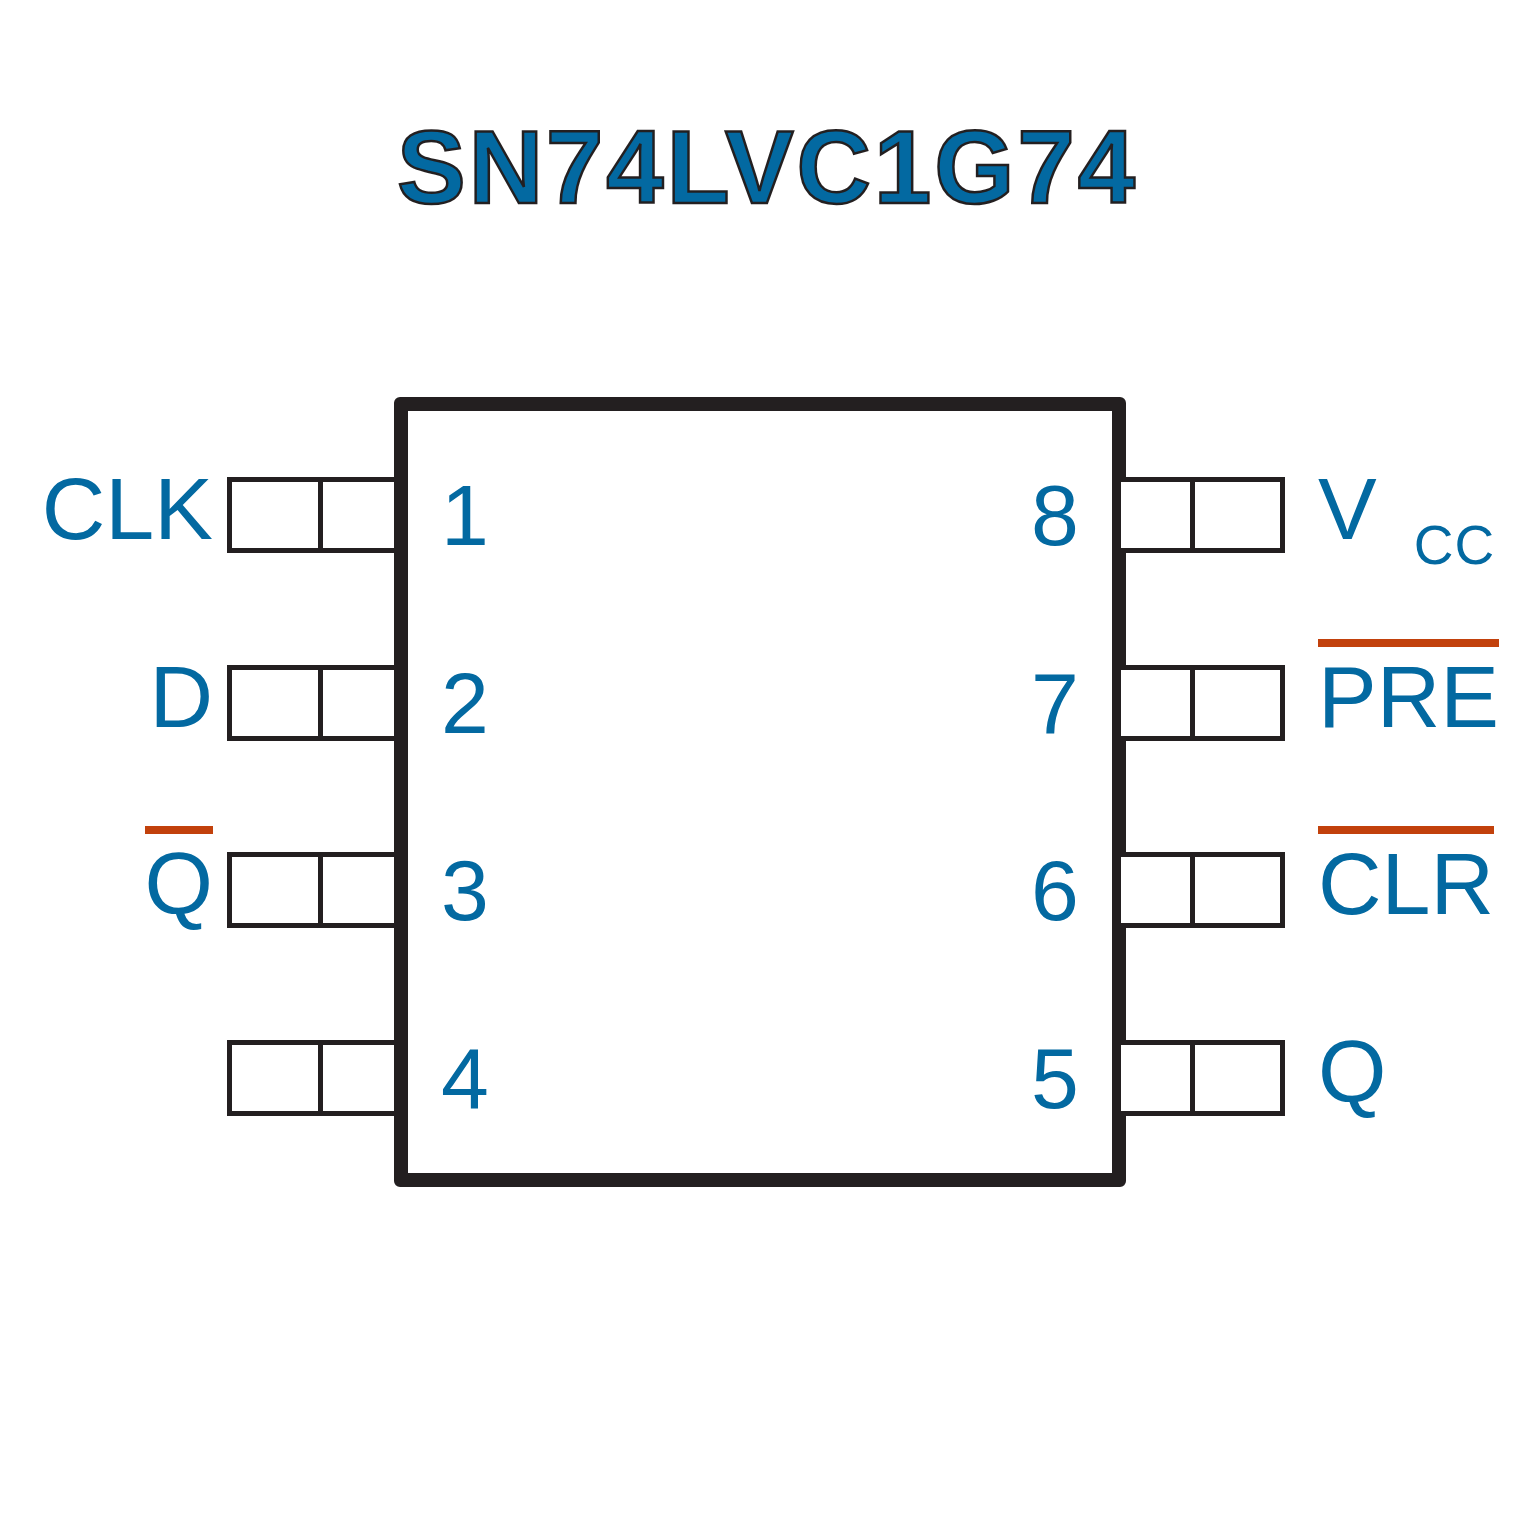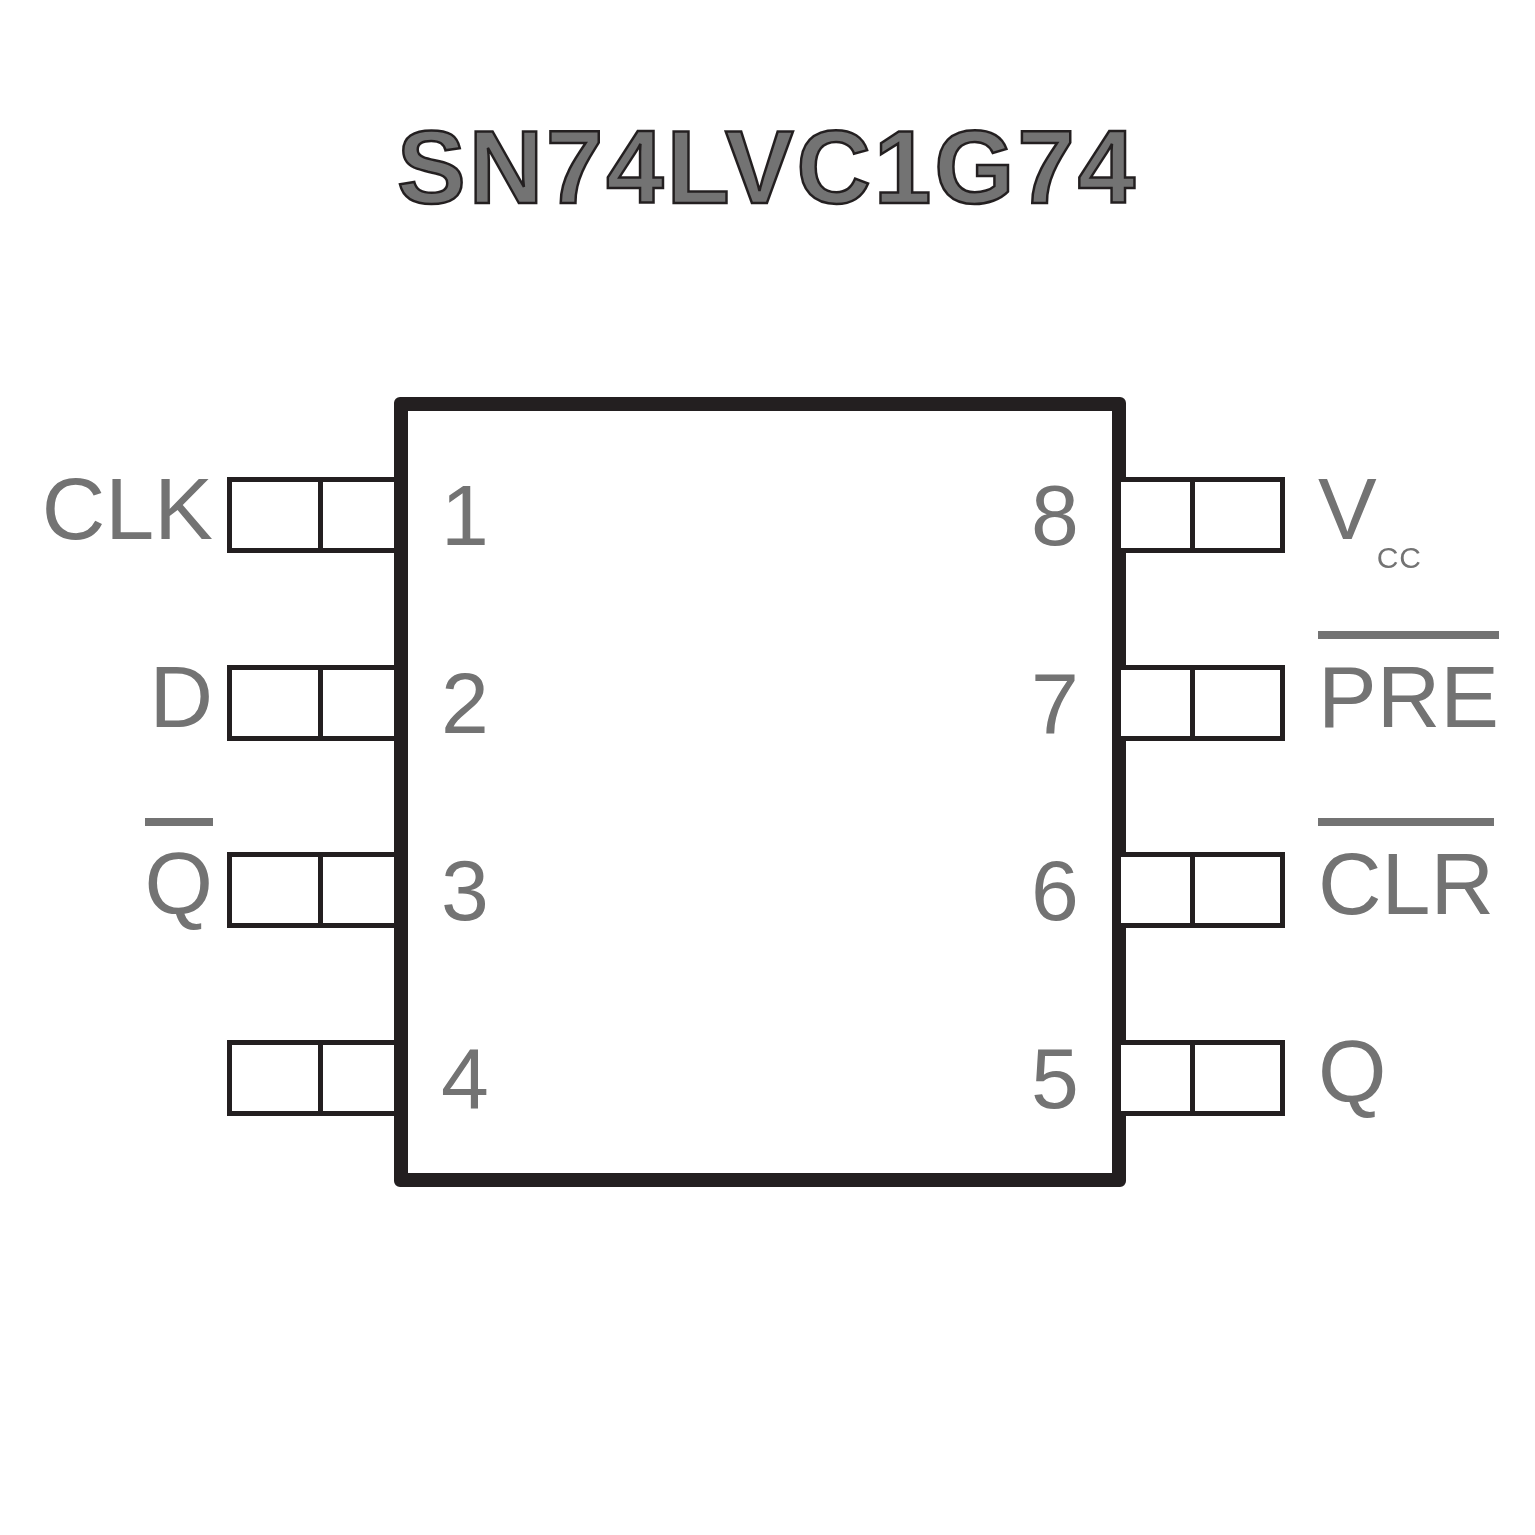--- a/index.html
+++ b/index.html
@@ -1,20 +1,20 @@
 <!DOCTYPE html>
 <html><head>
 <meta charset="utf-8">
 <style>
   html,body { margin:0; padding:0; background:#ffffff; }
   .stage {
     position:relative; width:1535px; height:1535px;
     background:#ffffff; overflow:hidden;
     font-family:"Liberation Sans", sans-serif;
-    color:#737373;
+    color:#0369a1;
   }
   .title {
     position:absolute; top:116px; left:0; right:0;
     text-align:center;
     font-size:103px; font-weight:bold; line-height:1;
     letter-spacing:3px;
     -webkit-text-stroke:2.5px #231f20;
   }
   .chip {
     position:absolute; left:394px; top:397px;
@@ -42,24 +42,24 @@
   .num.right { left:1005px; }
   .lbl {
     position:absolute; height:76px;
     display:flex; align-items:flex-end;
     font-size:88px; line-height:1; white-space:nowrap;
   }
   .lbl.left  { left:0; width:213px; justify-content:flex-end; }
   .lbl.right { left:1318px; justify-content:flex-start; }
   .ov {
     display:inline-block;
-    border-top:8px solid #737373;
-    padding-top:14px; line-height:1;
+    border-top:8px solid #c2410c;
+    padding-top:6px; line-height:1;
   }
-  .sub { font-size:30px; position:relative; top:20px; letter-spacing:1px; }
+  .sub { font-size:55px; position:relative; top:20px; letter-spacing:1px;margin-left:37px; }
   .r1 { top:477px; }
   .r2 { top:665px; }
   .r3 { top:852px; }
   .r4 { top:1040px; }
 </style>
 </head>
 <body>
 
 <div class="stage">
 

